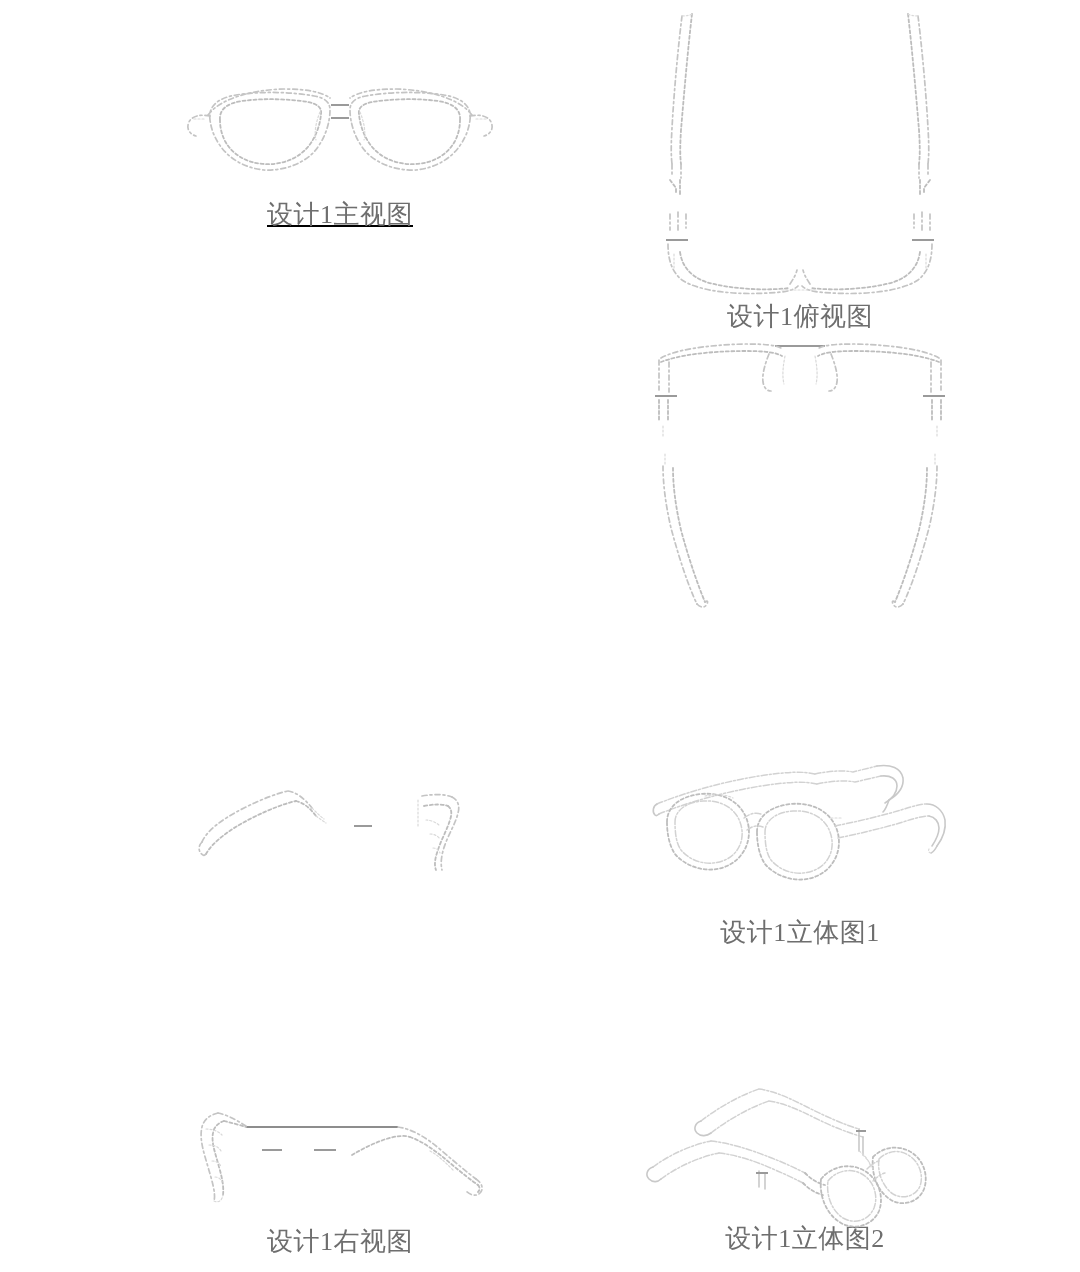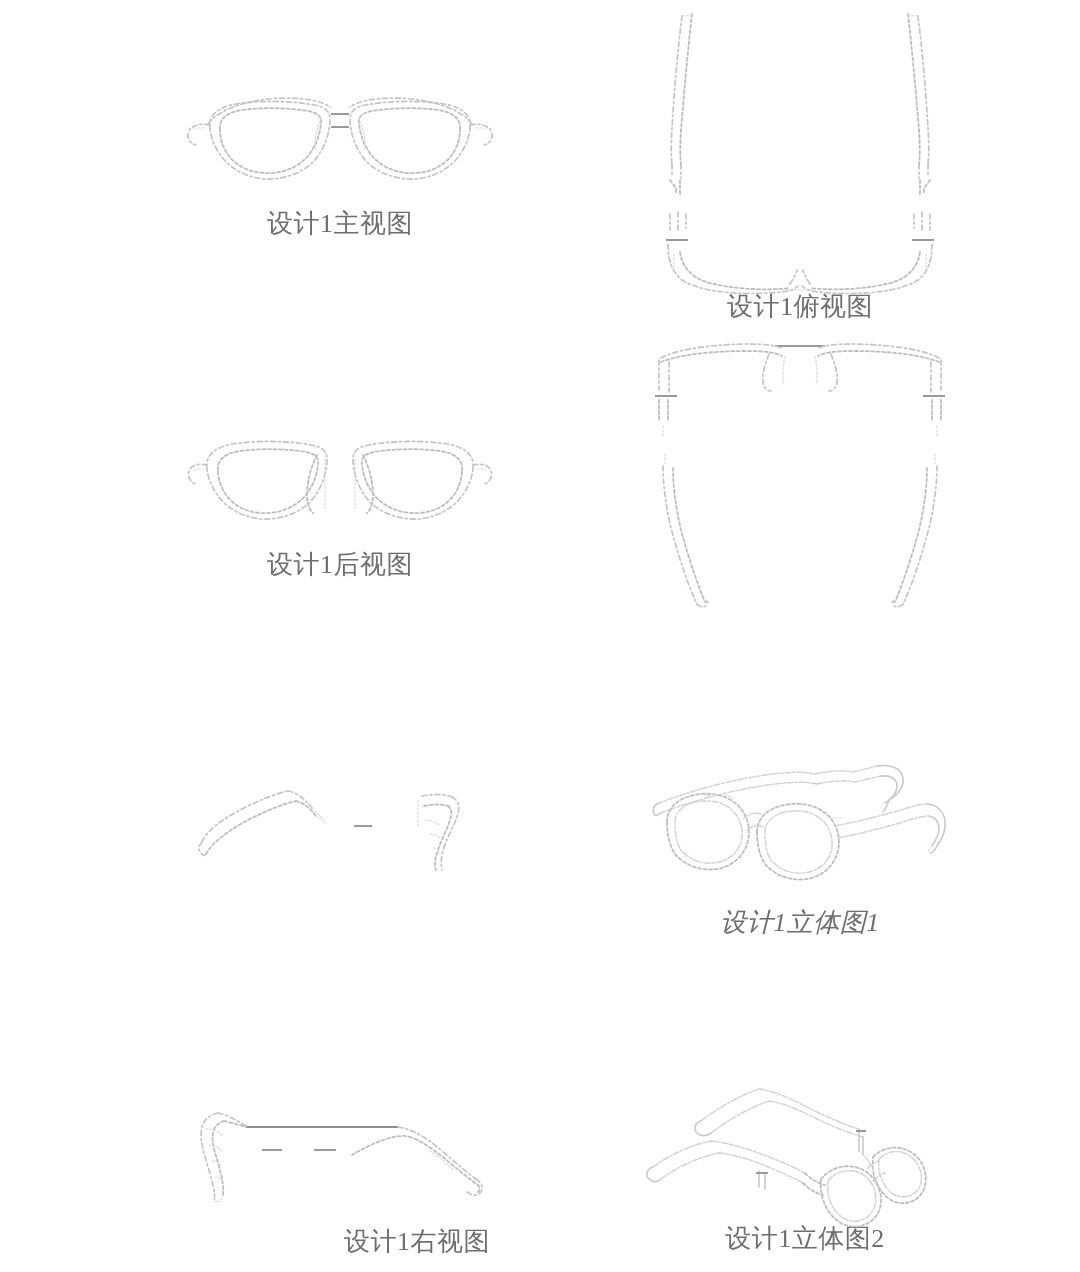--- a/index.html
+++ b/index.html
@@ -30,21 +30,21 @@
   .ln-mid{fill:none;stroke:#9a9a9a;stroke-width:2;stroke-linecap:butt;}
   .ln-persp{fill:none;stroke:#d2d2d2;stroke-width:1.5;stroke-linecap:round;stroke-linejoin:round;
         stroke-dasharray:6 2 2 2;}
   .ln-persp2{fill:none;stroke:#c9c9c9;stroke-width:1.6;stroke-linecap:round;stroke-linejoin:round;}
 </style>
 </head>
 <body>
 
 <div class="sheet">
 
-  <div class="view" style="left:180px;top:81px;width:320px;">
+  <div class="view" style="left:180px;top:72px;width:320px;text-decoration:underline;">
     <div class="art" style="height:115px;">
       <svg viewBox="0 0 320 115" preserveAspectRatio="none">
 
         <path class="ln-d" d="M30,48 C28,34 38,26 56,23 C82,19 112,20 134,24 C146,26 150,31 150,38
                               C150,52 144,70 132,82 C120,93 102,99 84,98 C64,96 48,86 39,72 C33,63 31,55 30,48 Z"></path>
 
         <path class="ln-dd" d="M40,48 C39,37 48,31 62,29 C84,26 110,27 128,30 C138,32 142,36 141,42
                                C140,55 134,70 124,79 C113,89 98,93 84,92 C66,91 52,82 45,69 C41,61 40,54 40,48 Z"></path>
 
         <path class="ln-d" d="M290,48 C292,34 282,26 264,23 C238,19 208,20 186,24 C174,26 170,31 170,38
@@ -97,48 +97,23 @@
         <path class="ln-d" d="M302,236 C302,252 298,264 288,272 C270,284 230,288 188,284 C180,283 175,281 172,278"></path>
         <path class="ln-dd" d="M50,244 C52,258 60,268 76,274 C100,281 134,283 160,280"></path>
         <path class="ln-dd" d="M290,244 C288,258 280,268 264,274 C240,281 206,283 180,280"></path>
         <path class="ln-fine" d="M44,246 L44,262 M296,246 L296,262"></path>
 
         <path class="ln-d" d="M160,276 C164,270 166,266 167,262"></path>
         <path class="ln-d" d="M180,276 C176,270 174,266 173,262"></path>
         <path class="ln-fine" d="M152,282 L188,282"></path>
       </svg>
     </div>
-    <div class="caption" style="">设计1俯视图</div>
-  </div>
-
-  <div class="view" style="left:185px;top:425px;width:310px;">
-    <div class="art" style="height:110px;">
-      <svg viewBox="0 0 310 110" preserveAspectRatio="none">
-        <path class="ln-d" d="M22,44 C20,30 30,22 48,19 C74,15 104,16 126,20 C138,22 142,27 142,34
-                              C142,48 136,66 124,78 C112,89 94,95 76,94 C56,92 40,82 31,68 C25,59 23,51 22,44 Z"></path>
-        <path class="ln-dd" d="M33,45 C32,34 41,28 55,26 C77,23 103,24 121,27 C131,29 134,33 133,39
-                               C132,52 126,66 116,75 C105,85 90,89 76,88 C58,87 45,78 38,65 C34,57 33,51 33,45 Z"></path>
-        <path class="ln-d" d="M288,44 C290,30 280,22 262,19 C236,15 206,16 184,20 C172,22 168,27 168,34
-                              C168,48 174,66 186,78 C198,89 216,95 234,94 C254,92 270,82 279,68 C285,59 287,51 288,44 Z"></path>
-        <path class="ln-dd" d="M277,45 C278,34 269,28 255,26 C233,23 207,24 189,27 C179,29 176,33 177,39
-                               C178,52 184,66 194,75 C205,85 220,89 234,88 C252,87 265,78 272,65 C276,57 277,51 277,44 Z"></path>
-
-        <path class="ln-dd" d="M132,30 C126,42 122,56 122,70 C122,78 124,84 128,88"></path>
-        <path class="ln-dd" d="M178,30 C184,42 188,56 188,70 C188,78 186,84 182,88"></path>
-        <path class="ln-fine" d="M140,34 L140,86"></path>
-        <path class="ln-fine" d="M170,34 L170,86"></path>
-
-        <path class="ln-d" d="M22,40 C13,38 6,40 4,46 C2,52 6,58 12,60"></path>
-        <path class="ln-d" d="M288,40 C297,38 304,40 306,46 C308,52 304,58 298,60"></path>
-        <path class="ln-fine" d="M9,44 L18,44"></path>
-        <path class="ln-fine" d="M292,44 L301,44"></path>
-      </svg>
-    </div>
-    <div class="caption" style="margin-top:16px;">设计1后视图</div>
-  </div>
+    <div class="caption" style="margin-top:10px;">设计1俯视图</div>
+  </div>
+
 
   <div class="view" style="left:635px;top:342px;width:330px;">
     <div class="art" style="height:290px;">
       <svg viewBox="0 0 330 290" preserveAspectRatio="none">
 
         <path class="ln-mid" d="M140,4 L190,4"></path>
         <path class="ln-d" d="M26,16 C40,8 70,3 110,2 C130,2 140,3 146,6"></path>
         <path class="ln-d" d="M304,16 C290,8 260,3 220,2 C200,2 190,3 184,6"></path>
         <path class="ln-dd" d="M26,20 C44,13 74,9 112,9 C132,9 142,11 147,14"></path>
         <path class="ln-dd" d="M304,20 C286,13 256,9 218,9 C198,9 188,11 183,14"></path>
@@ -224,21 +199,21 @@
         <path class="ln-persp" d="M193,78 C213,74 238,68 258,62 C270,58 278,56 284,56"></path>
         <path class="ln-persp2" d="M282,44 C290,44 298,50 300,60 C301,68 298,78 292,86"></path>
         <path class="ln-persp2" d="M284,56 C290,57 294,62 294,68 C294,74 291,80 287,86"></path>
         <path class="ln-persp2" d="M292,86 C290,90 288,92 286,93"></path>
         <path class="ln-fine" d="M286,93 C284,93 283,91 284,89"></path>
 
         <path class="ln-fine" d="M186,58 L196,58"></path>
         <path class="ln-fine" d="M60,36 C70,34 80,34 88,38"></path>
       </svg>
     </div>
-    <div class="caption" style="margin-top:14px;font-style:italic;">设计1立体图1</div>
+    <div class="caption" style="margin-top:24px;">设计1立体图1</div>
   </div>
 
   <div class="view" style="left:190px;top:1105px;width:300px;">
     <div class="art" style="height:105px;">
       <svg viewBox="0 0 300 105" preserveAspectRatio="none">
 
         <path class="ln-d" d="M28,8 C20,10 14,14 12,22 C9,34 14,48 18,62 C22,76 26,88 24,96"></path>
         <path class="ln-dd" d="M34,16 C28,18 24,22 23,28 C21,38 26,50 29,62 C32,72 34,82 33,90"></path>
         <path class="ln-fine" d="M16,24 C22,24 28,26 32,30"></path>
         <path class="ln-fine" d="M19,40 C24,40 29,42 31,46"></path>
@@ -254,21 +229,21 @@
         <path class="ln-mid" d="M124,45 L146,45"></path>
 
         <path class="ln-d" d="M208,22 C222,24 236,32 252,46 C266,58 278,68 286,74"></path>
         <path class="ln-dd" d="M162,50 C172,44 184,38 196,34 C206,31 214,30 220,32"></path>
         <path class="ln-dd" d="M220,32 C232,36 246,46 260,58 C272,68 282,76 288,80"></path>
         <path class="ln-d" d="M286,74 C292,78 294,84 290,88 C286,92 280,90 276,86"></path>
         <path class="ln-dd" d="M288,80 C290,82 290,85 288,87"></path>
         <path class="ln-fine" d="M240,46 C248,50 256,58 264,66"></path>
       </svg>
     </div>
-    <div class="caption" style="margin-top:18px;text-align:right;">设计1右视图</div>
+    <div class="caption" style="margin-top:18px;">设计1右视图</div>
   </div>
 
   <div class="view" style="left:645px;top:1085px;width:320px;">
     <div class="art" style="height:140px;">
       <svg viewBox="0 0 320 140" preserveAspectRatio="none">
 
         <path class="ln-persp" d="M56,36 C74,22 96,10 114,4"></path>
         <path class="ln-persp" d="M66,48 C84,34 106,22 124,16"></path>
         <path class="ln-persp2" d="M56,36 C50,38 48,44 52,48 C56,52 62,51 66,48"></path>
         <path class="ln-persp" d="M114,4 C130,6 146,14 162,22 C182,32 200,40 214,44"></path>

